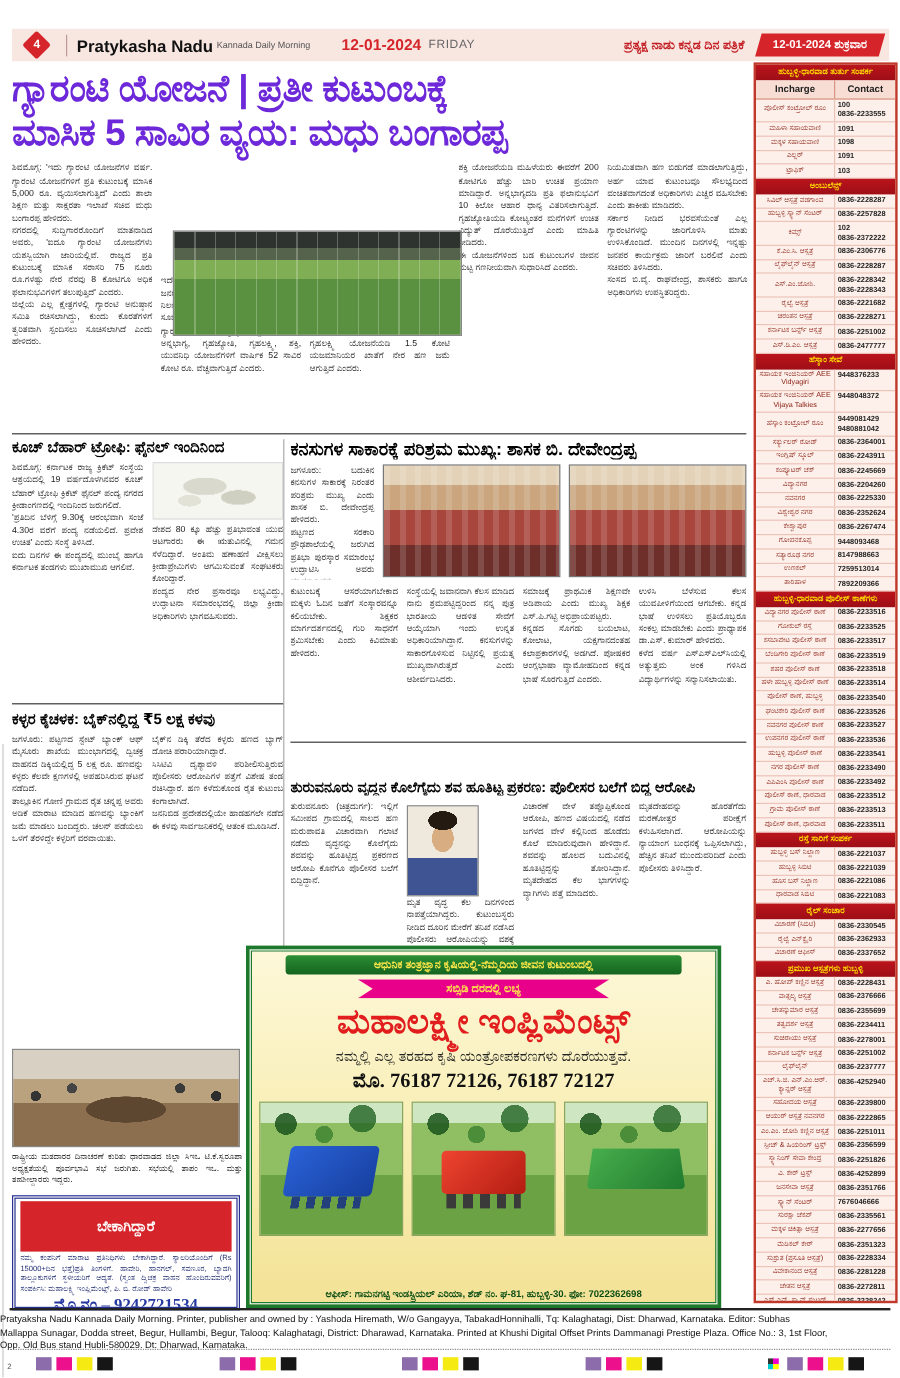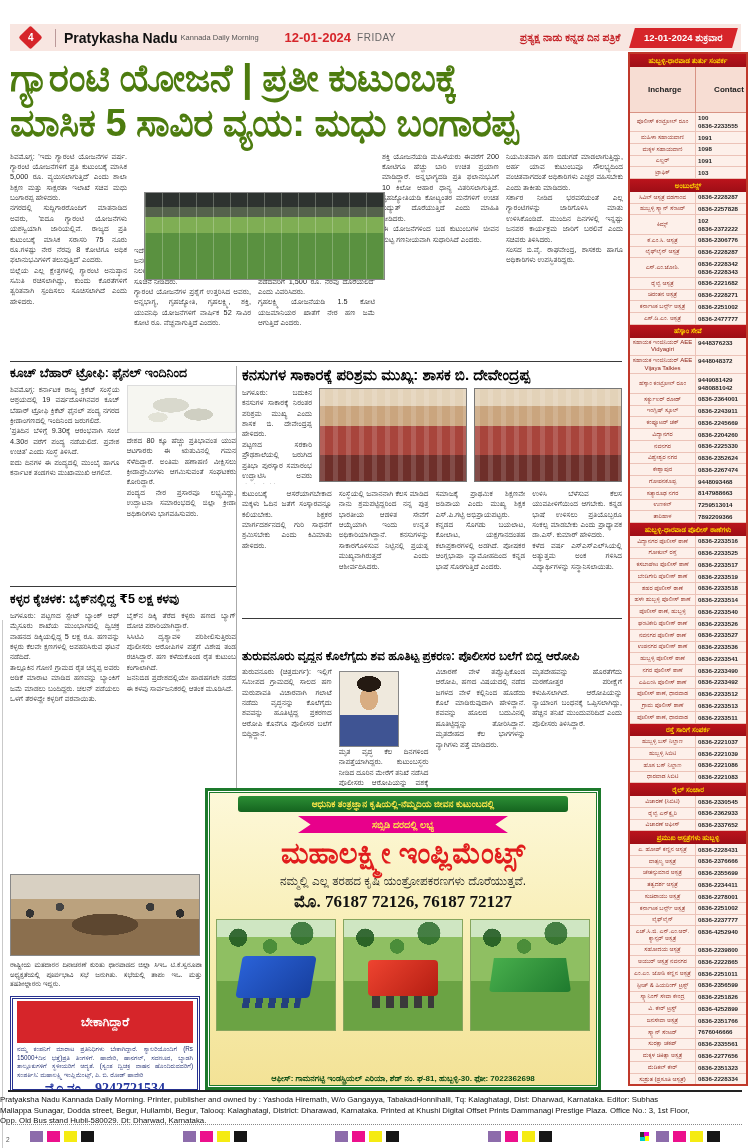--- a/index.html
+++ b/index.html
@@ -15,21 +15,21 @@
 .mh-tag{font-size:7.5px;color:#555;margin-left:3px}
 .mh-date{font-size:13px;font-weight:800;color:#d6252a;margin-left:26px}
 .mh-day{font-size:10px;color:#666;margin-left:6px;letter-spacing:.5px}
 .mh-kn{font-size:10.5px;font-weight:700;color:#c21d22;margin-left:auto}
 .mh-badge{background:#d6252a;color:#fff;font-size:9.5px;font-weight:700;padding:4px 12px;margin-left:12px;transform:skewX(-16deg)}
 .mh-badge span{display:inline-block;transform:skewX(16deg)}
 
 .bodytext{font-size:7.3px;line-height:1.42;text-align:justify;white-space:pre-line;color:#1c1c1c;overflow:hidden}
 .cols{display:flex;gap:7px}
 .col{flex:1;overflow:hidden}
-h1.headline{font-size:38px;line-height:1.18;font-weight:800;color:#4d7c0f;letter-spacing:-.5px}
+h1.headline{font-size:31px;line-height:1.18;font-weight:800;color:#6d28d9;letter-spacing:-.5px}
 .h-sub{font-size:15px;font-weight:800;color:#000;white-space:nowrap;overflow:hidden}
 .h-small{font-size:12.5px;font-weight:800;color:#000;white-space:nowrap;overflow:hidden}
 .hline{position:absolute;height:1px;background:#3a3a3a}
 .vline{position:absolute;width:1px;background:#aaa}
 
 .photo{position:absolute;border:1px solid #888}
 .photo-main{left:134px;top:136px;width:241px;height:88px;background:
  repeating-linear-gradient(90deg,rgba(235,242,226,.28) 0 1px,transparent 1px 17px),
  linear-gradient(180deg,#2e3330 0 16%,#55624c 16% 28%,#7fae54 28% 46%,#5a9140 46% 100%)}
 .photo-sketch{width:100%;height:48px;border:1px solid #ddd;background:#f6f6f1;background-image:
@@ -49,21 +49,21 @@
  radial-gradient(circle 7px at 26% 40%,#444 60%,transparent 61%),
  radial-gradient(circle 7px at 74% 40%,#3a3a3a 60%,transparent 61%),
  radial-gradient(circle 7px at 90% 48%,#2d2d2d 60%,transparent 61%),
  linear-gradient(180deg,#d8d0c2 0 30%,#bba27e 30% 55%,#8b6f4e 55% 100%)}
 .caption{position:absolute;left:10px;top:960px;width:192px;font-size:6.9px;line-height:1.4;text-align:justify;color:#111;white-space:pre-line}
 
 .sidebar{position:absolute;left:628px;top:52px;width:120px;height:1034px;border:2px solid #c0392b;background:#fdf0ea;overflow:hidden}
 .sb-title,.sb-sec{background:linear-gradient(#bb141c,#9e0e16);color:#ffd900;font-weight:700;font-size:7px;text-align:center;padding:2.5px 1px;line-height:1.1}
 .sb-sec:empty{display:none}
 .sb-cols{display:flex;background:#f7ddd3;border-bottom:1px solid #d89384;font-weight:700;font-size:8px;color:#222}
-.sb-cols span{padding:18px;text-align:center}
+.sb-cols span{padding:3px;text-align:center}
 .sb-cols span:first-child{width:57%;border-right:1px solid #d89384}
 .sb-cols span:last-child{width:43%}
 .sb-row{display:flex;border-bottom:1px solid #ecc3b8;align-items:stretch}
 .sb-row .lb{width:57%;font-size:6px;color:#8a2014;padding:1.5px 2px;border-right:1px solid #ecc3b8;text-align:center;line-height:1.2;display:flex;align-items:center;justify-content:center}
 .sb-row .ct{width:43%;font-size:6.2px;color:#262626;font-weight:700;padding:1.5px 2px;text-align:left;white-space:pre-line;line-height:1.25}
 
 .wanted{position:absolute;left:10px;top:996px;width:190px;height:96px;border:3px double #26318f;background:#fff;padding:2px 4px;text-align:center;overflow:hidden}
 .w-title{background:#d6252a;color:#fff;font-weight:800;font-size:12px;padding:14px 0;margin-bottom:2px}
 .w-body{font-size:6.3px;color:#1d2a6e;text-align:justify;line-height:1.35;white-space:pre-line}
 .w-phone{font-size:14px;font-weight:800;color:#2436a0;font-family:"Liberation Serif",serif;margin-top:2px}

